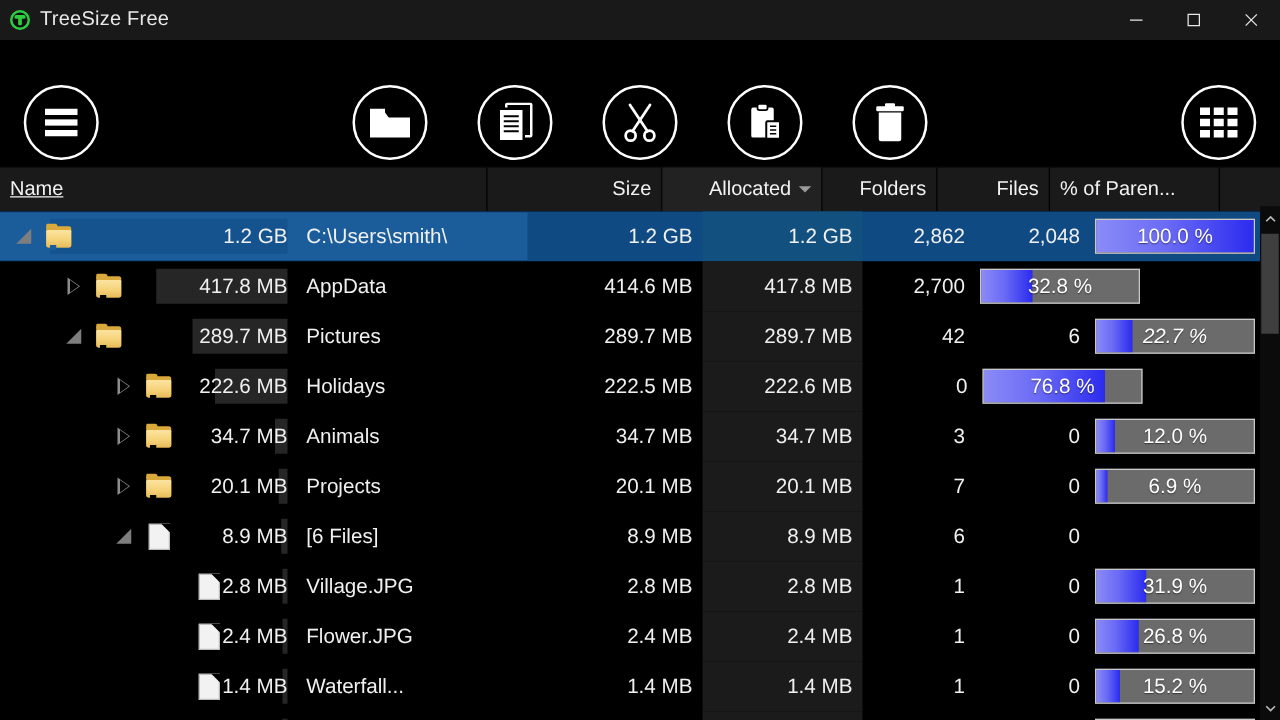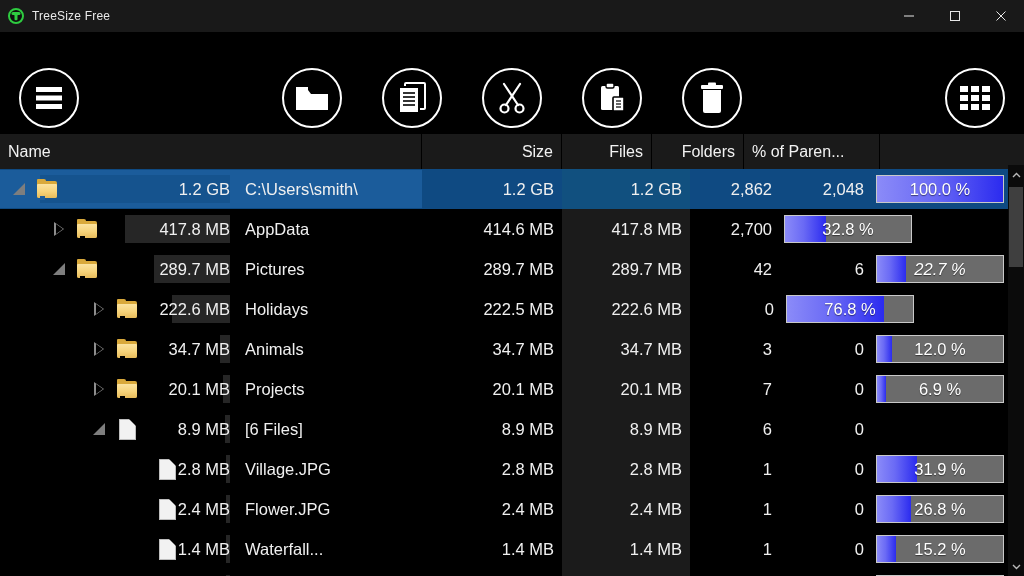--- a/index.html
+++ b/index.html
@@ -30,21 +30,21 @@
     transform: translate(-50%, -30%);
     border-radius: 1px;
   }
   .app-icon::after {
     content: ""; position: absolute; left: 50%; top: 45%;
     width: 9px; height: 3px; background: #2ecc40;
     transform: translate(-50%, -100%);
     border-radius: 2px;
   }
   .app-title {
-    color: #e8e8e8; font-size: 12px; letter-spacing: .2px;
+    color: #e8e8e8; font-size: 16px; letter-spacing: .2px;
   }
   .win-btns { position: absolute; right: 0; top: 0; height: 32px; display: flex; }
   .win-btn {
     width: 46px; height: 32px; display: flex; align-items: center; justify-content: center;
     color: #e8e8e8;
   }
   .win-btn svg { display: block; }
 
   
   .toolbar {
@@ -333,31 +333,35 @@
             <rect x="12" y="19" width="8" height="6"></rect>
             <rect x="23" y="19" width="8" height="6"></rect>
           </g>
         </svg>
       </div>
       <div class="tb-label">View</div>
     </div>
   </div>
 
 <div class="colheader" id="colheader">
-    <div class="ch left" style="width: 422px;">
+    <div class="ch left" style="width: 390px; text-decoration: underline;">
       <span>Name</span>
     </div>
     <div class="ch right" style="width: 140px;">
       <span>Size</span>
     </div>
+    <div class="ch right sorted" style="width: 128px;">
+      <span>Allocated</span>
+      <span class="sort-arrow"></span>
+    </div>
+    <div class="ch right" style="width: 92px;">
+      <span>Folders</span>
+    </div>
     <div class="ch right" style="width: 90px;">
       <span>Files</span>
-    </div>
-    <div class="ch right" style="width: 92px;">
-      <span>Folders</span>
     </div>
     <div class="ch left" style="width: 136px;">
       <span>% of Paren...</span>
     </div>
   </div>
 
 <div class="tree" id="tree">
     <div class="row selected">
       <div class="namecell">
         <div class="namecell-bg"></div>

